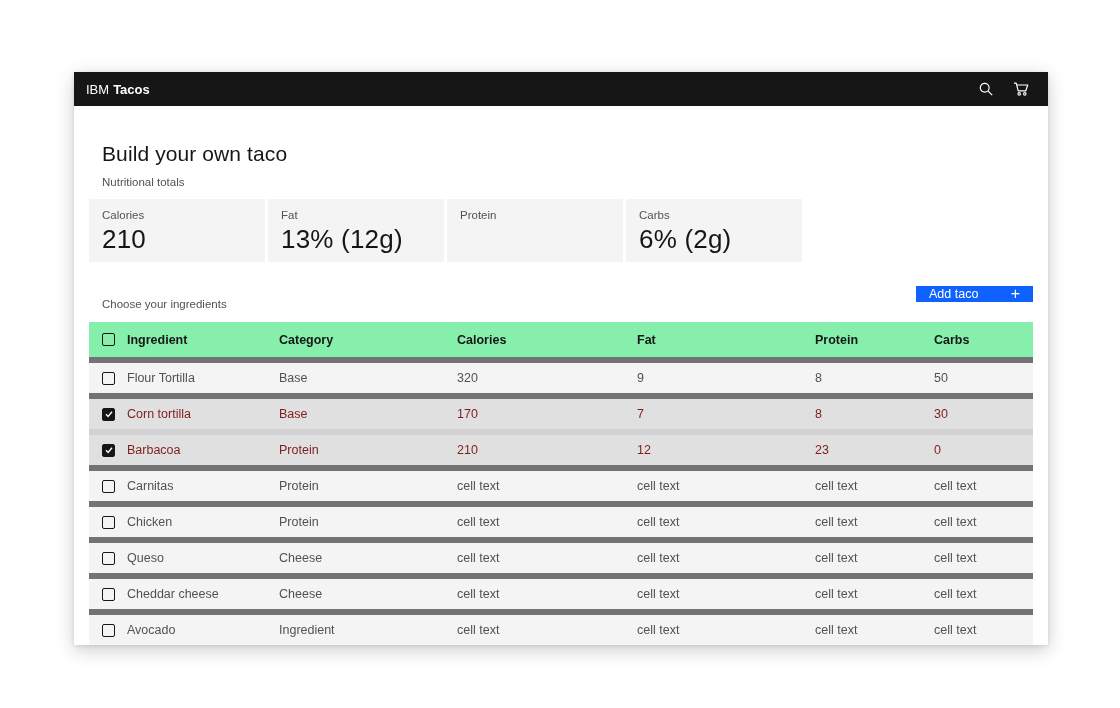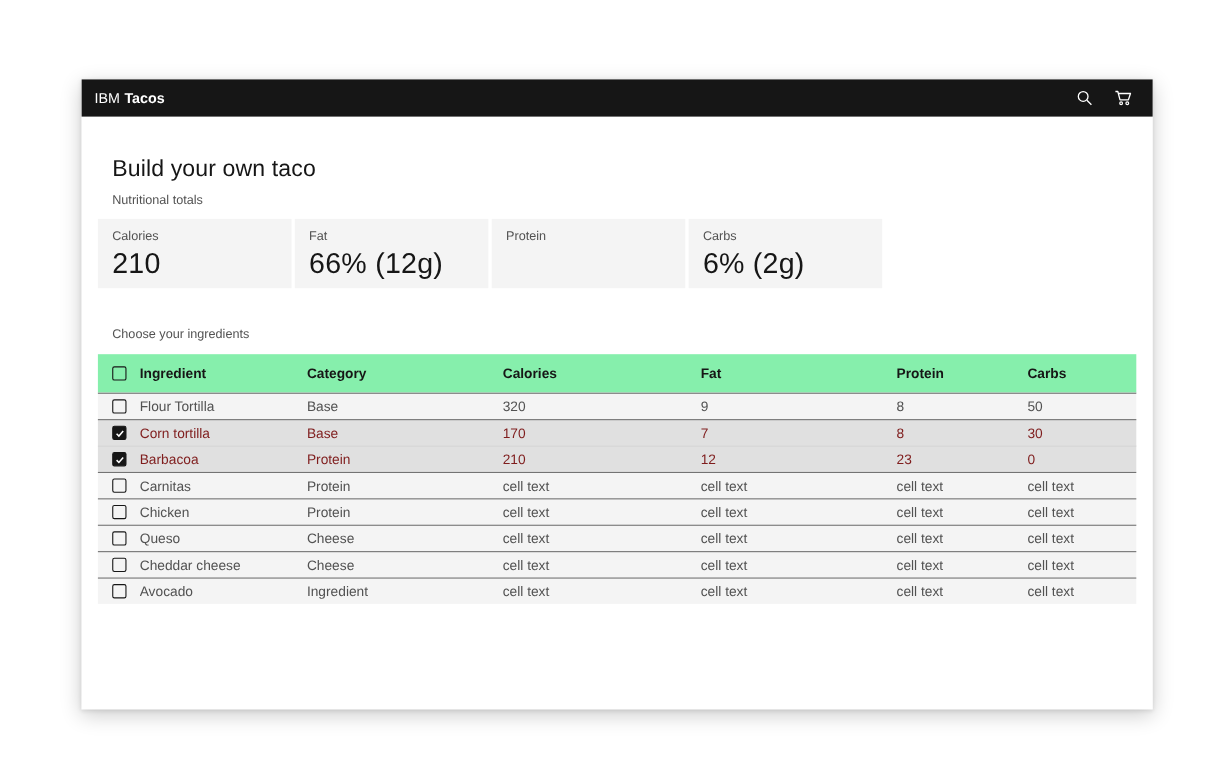--- a/index.html
+++ b/index.html
@@ -36,21 +36,21 @@
   .toolbar { margin-top: 24px; height: 36px; display: flex; align-items: flex-start; }
   .toolbar .section-label { margin: 0 0 0 13px; align-self: center; }
   .add-btn { margin-left: auto; width: 117px; background: #0f62fe; border: none; color: #ffffff;
     font-family: inherit; font-size: 12.5px; display: flex; align-items: center; justify-content: space-between;
     padding: 0 13px; cursor: pointer; }
   .add-btn .plus { font-size: 16px; font-weight: 300; line-height: 1; }
 
   
   .grid-row { display: grid; grid-template-columns: 38px 152px 178px 180px 178px 119px 1fr; align-items: center; }
   .thead { height: 35px; background: #86efac; font-size: 12.5px; font-weight: 700; color: #161616; }
-  .trow { height: 24px; background: #f4f4f4; font-size: 12.5px; color: #525252; border-top: 1px solid #737373; }
+  .trow { height: 36px; background: #f4f4f4; font-size: 12.5px; color: #525252; border-top: 6px solid #737373; }
   .trow.selected { background: #e0e0e0; color: #7f1d1d; }
   .trow.selected + .trow.selected { border-top-color: #d2d2d2; }
   .cb-cell { padding-left: 13px; display: flex; align-items: center; }
   .checkbox { width: 13px; height: 13px; border: 1.6px solid #161616; border-radius: 2px; background: transparent;
     display: flex; align-items: center; justify-content: center; cursor: pointer; }
   .checkbox.checked { background: #161616; border-color: #161616; }
   .checkbox svg { display: none; }
   .checkbox.checked svg { display: block; }
   .cell { white-space: nowrap; overflow: hidden; text-overflow: ellipsis; padding-right: 8px; }
 </style>
@@ -84,33 +84,37 @@
     <h1 class="page-title">Build your own taco</h1>
     <div class="section-label">Nutritional totals</div>
 
     <div class="cards" id="totals-cards">
         <div class="card">
           <div class="card-label">Calories</div>
           <div class="card-value">210</div>
         </div>
         <div class="card">
           <div class="card-label">Fat</div>
-          <div class="card-value">66% (12g)</div>
+          <div class="card-value">13% (12g)</div>
         </div>
         <div class="card">
           <div class="card-label">Protein</div>
         </div>
         <div class="card">
           <div class="card-label">Carbs</div>
           <div class="card-value">6% (2g)</div>
         </div>
       </div>
 
     <div class="toolbar">
       <div class="section-label">Choose your ingredients</div>
+      <button class="add-btn">
+        <span>Add taco</span>
+        <span class="plus">+</span>
+      </button>
     </div>
 
     <div class="table">
       <div class="grid-row thead" id="table-head">
           <div class="cb-cell">
             <div class="checkbox"></div>
           </div>
           <div class="cell">Ingredient</div>
           <div class="cell">Category</div>
           <div class="cell">Calories</div>

